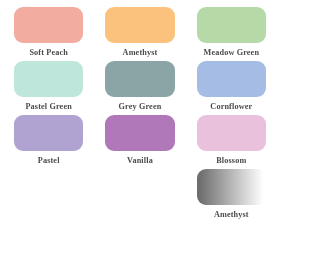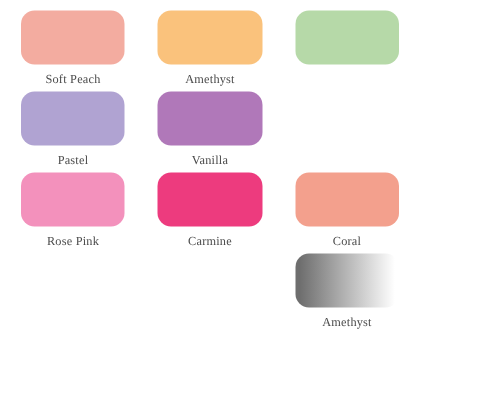--- a/index.html
+++ b/index.html
@@ -19,20 +19,21 @@
     box-sizing: border-box;
     padding: 7px 14px 4px 14px;
     display: flex;
     flex-direction: column;
   }
   .swatch-row {
     display: grid;
     grid-template-columns: repeat(3, 1fr);
     column-gap: 22px;
     margin-bottom: 3px;
+    font-weight: bold;
   }
   .swatch-cell {
     display: flex;
     flex-direction: column;
     align-items: center;
   }
   .swatch-cell.empty {
     visibility: hidden;
   }
   .chip {
@@ -60,44 +61,49 @@
       <div class="swatch-cell">
         <div class="chip" style="background: rgb(243, 172, 160);"></div>
         <div class="chip-label">Soft Peach</div>
       </div>
       <div class="swatch-cell">
         <div class="chip" style="background: rgb(250, 194, 124);"></div>
         <div class="chip-label">Amethyst</div>
       </div>
       <div class="swatch-cell">
         <div class="chip" style="background: rgb(182, 217, 168);"></div>
+        <div class="chip-label">Meadow Green</div>
+      </div>
+    </div>
+    <div class="swatch-row">
+      <div class="swatch-cell">
+        <div class="chip" style="background: rgb(191, 230, 218);"></div>
+        <div class="chip-label">Pastel Green</div>
+      </div>
+      <div class="swatch-cell">
+        <div class="chip" style="background: rgb(139, 165, 166);"></div>
+        <div class="chip-label">Grey Green</div>
+      </div>
+      <div class="swatch-cell">
+        <div class="chip" style="background: rgb(165, 188, 228);"></div>
+        <div class="chip-label">Cornflower</div>
       </div>
     </div>
     <div class="swatch-row">
       <div class="swatch-cell">
         <div class="chip" style="background: rgb(176, 163, 210);"></div>
         <div class="chip-label">Pastel</div>
       </div>
       <div class="swatch-cell">
         <div class="chip" style="background: rgb(176, 120, 185);"></div>
         <div class="chip-label">Vanilla</div>
       </div>
-    </div>
-    <div class="swatch-row">
       <div class="swatch-cell">
-        <div class="chip" style="background: rgb(243, 145, 188);"></div>
-        <div class="chip-label">Rose Pink</div>
-      </div>
-      <div class="swatch-cell">
-        <div class="chip" style="background: rgb(237, 59, 126);"></div>
-        <div class="chip-label">Carmine</div>
-      </div>
-      <div class="swatch-cell">
-        <div class="chip" style="background: rgb(243, 160, 141);"></div>
-        <div class="chip-label">Coral</div>
+        <div class="chip" style="background: rgb(233, 193, 221);"></div>
+        <div class="chip-label">Blossom</div>
       </div>
     </div>
     <div class="swatch-row">
       <div class="swatch-cell empty">
         <div class="chip"></div>
         <div class="chip-label"></div>
       </div>
       <div class="swatch-cell empty">
         <div class="chip"></div>
         <div class="chip-label"></div>

